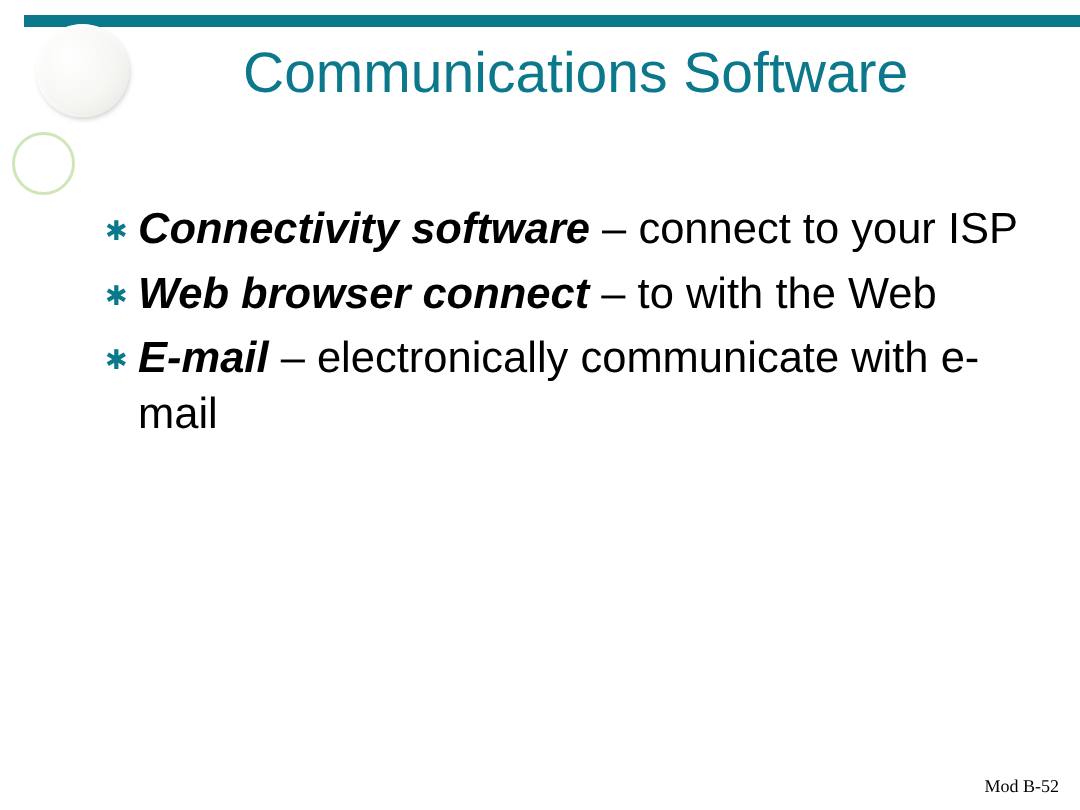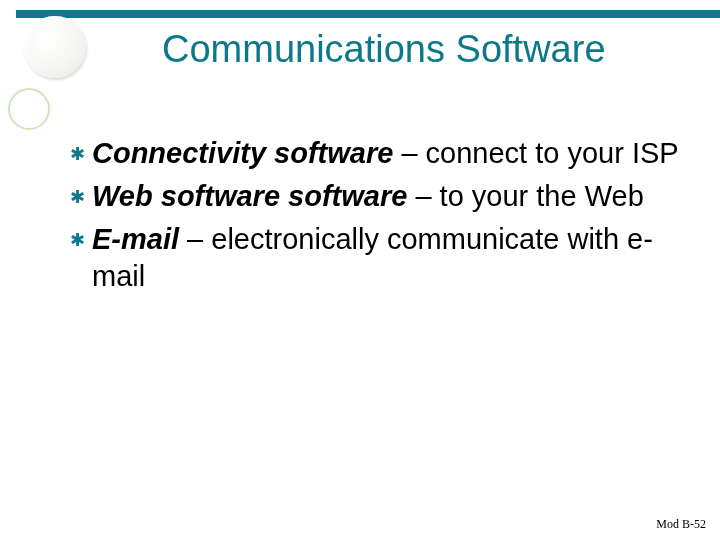--- a/index.html
+++ b/index.html
@@ -111,21 +111,21 @@
   <div class="item">
     <div class="bullet">✱</div>
     <div class="text">
       <span class="term">Connectivity software</span><span> – connect to your ISP</span>
     </div>
   </div>
 
   <div class="item">
     <div class="bullet">✱</div>
     <div class="text">
-      <span class="term">Web software software</span><span> – to your the Web</span>
+      <span class="term">Web browser connect</span><span> – to with the Web</span>
     </div>
   </div>
 
   <div class="item">
     <div class="bullet">✱</div>
     <div class="text">
       <span class="term">E-mail</span><span> – electronically communicate with e-mail</span>
     </div>
   </div>
 

